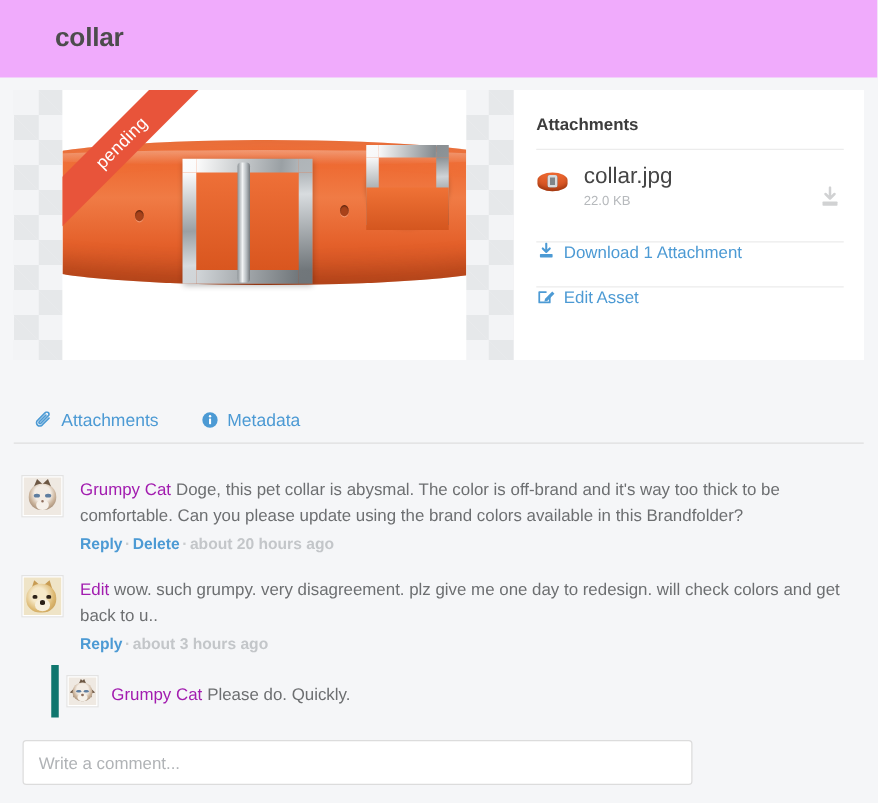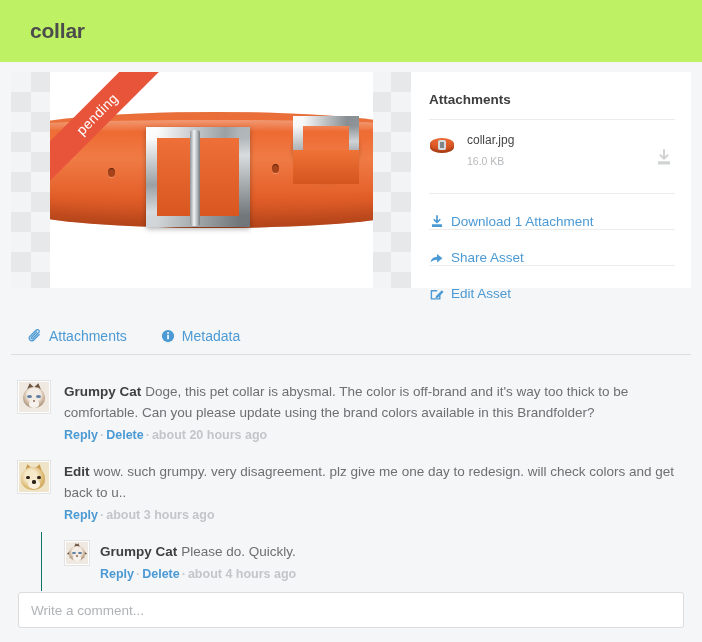--- a/index.html
+++ b/index.html
@@ -10,24 +10,24 @@
     background: #f5f6f8;
     font-family: "Liberation Sans", sans-serif;
     color: #4a4a4a;
     overflow: hidden;
     position: relative;
   }
 
   
   .page-header {
     height: 62px;
-    background: #bef264;
+    background: #f0abfc;
     display: flex;
     align-items: center;
-    padding: 0 30px;
+    padding: 0 44px;
   }
   .page-title {
     font-size: 21px;
     font-weight: bold;
     color: #4c4c4c;
     letter-spacing: -0.2px;
   }
 
   
   .preview-card {
@@ -170,39 +170,39 @@
     box-shadow: inset 0 -2px 3px rgba(110,35,5,.45);
   }
   .att-thumb-collar:before {
     content:""; position:absolute;
     left:8px; top:2.5px; width:8px; height:10px;
     background:#7f8589; border-radius:2px;
     box-shadow: inset 0 0 0 2px #d8dbdd;
   }
   .att-meta { flex:1; min-width:0; }
   .att-name {
-    font-size: 12px;
+    font-size: 18px;
     color: #454545;
     line-height: 16px;
   }
   .att-size {
     font-size: 10.5px;
     color: #b6b9bc;
     margin-top: 7px;
   }
   .att-download {
     position:absolute;
     right: 2px; bottom: 12px;
     width: 18px; height: 18px;
     opacity: .45;
   }
 
   .action-link {
     display: flex;
-    align-items: flex-end;
+    align-items: flex-start;
     border-top: 1px solid #ececec;
     height: 36px;
     color: #4c9ad4;
     font-size: 13.5px;
     text-decoration: none;
     cursor: pointer;
   }
   .action-link .ic {
     width: 15px; height: 14px;
     margin-right: 7px;
@@ -251,22 +251,23 @@
     position: absolute;
     left: 11px; top: 372px;
     width: 680px;
   }
   .comment {
     display: flex;
     padding: 8px 4px 8px 6px;
   }
   .comment.reply {
     margin-left: 30px;
-    border-left: 1px solid #0f766e;
-    padding-left: 22px;
+    border-left: 6px solid #0f766e;
+    padding-left: 6px;
+    align-items: flex-end;
   }
   .avatar {
     width: 34px; height: 34px;
     flex: none;
     margin-right: 13px;
     background: #ffffff;
     border: 1px solid #e3e3e3;
     padding: 1px;
     overflow: hidden;
     position: relative;
@@ -332,43 +333,43 @@
     background:#2a2018; border-radius:50%;
   }
 
   .comment-body { flex: 1; min-width: 0; padding-top: 1px; }
   .comment-text {
     font-size: 13.5px;
     line-height: 21px;
     color: #6d6f71;
   }
   .author {
-    font-weight: bold;
-    color: #404040;
+    font-weight: normal;
+    color: #a21caf;
     margin-right: 4px;
   }
   .comment-actions {
     margin-top: 3px;
     font-size: 12.5px;
     color: #c3c6c9;
     line-height: 18px;
     font-weight: bold;
   }
   .comment-actions a {
     color: #4c9ad4;
     text-decoration: none;
     cursor: pointer;
   }
   .sep { color: #c9ccce; margin: 0 2px; }
 
   
   .comment-box-wrap {
     position: absolute;
     left: 18px; top: 592px;
-    width: 666px;
+    width: 536px;
   }
   .comment-input {
     width: 100%;
     height: 36px;
     border: 1px solid #dcdcdc;
     border-radius: 3px;
     background: #ffffff;
     padding: 0 12px;
     font-size: 13.5px;
     font-family: "Liberation Sans", sans-serif;
@@ -406,48 +407,40 @@
 
   <div class="preview-right">
     <div class="attachments-title">Attachments</div>
 
     <div class="attachment-row">
       <div class="att-thumb">
         <div class="att-thumb-collar"></div>
       </div>
       <div class="att-meta">
         <div class="att-name">collar.jpg</div>
-        <div class="att-size">16.0 KB</div>
+        <div class="att-size">22.0 KB</div>
       </div>
       <div class="att-download">
         <svg viewBox="0 0 18 18" width="18" height="18" aria-hidden="true">
           <path d="M9 1v8M5.4 6.2L9 9.8l3.6-3.6" fill="none" stroke="#9a9da0" stroke-width="2" stroke-linecap="round" stroke-linejoin="round"></path>
           <rect x="3" y="12.2" width="12" height="3.4" rx="0.6" fill="#9a9da0"></rect>
         </svg>
       </div>
     </div>
 
     <a class="action-link first">
       <span class="ic">
         <svg viewBox="0 0 16 16" width="14" height="14" aria-hidden="true">
           <path d="M8 1v6.6M4.8 5.4L8 8.6l3.2-3.2" fill="none" stroke="#4c9ad4" stroke-width="1.9" stroke-linecap="round" stroke-linejoin="round"></path>
           <rect x="2.2" y="10.6" width="11.6" height="3" rx="0.6" fill="#4c9ad4"></rect>
         </svg>
       </span>
       <span>Download 1 Attachment</span>
     </a>
 
-    <a class="action-link">
-      <span class="ic">
-        <svg viewBox="0 0 16 16" width="15" height="14" aria-hidden="true">
-          <path d="M1.2 13.2c.6-4.3 3.3-6.4 7.4-6.5V3.4l6.2 4.8-6.2 4.8V10c-3.3 0-5.3.9-7.4 3.2z" fill="#4c9ad4"></path>
-        </svg>
-      </span>
-      <span>Share Asset</span>
-    </a>
 
     <a class="action-link">
       <span class="ic">
         <svg viewBox="0 0 16 16" width="14" height="14" aria-hidden="true">
           <path d="M1.6 4.2h6.1M1.6 4.2v9.4h9.6V8.1" fill="none" stroke="#4c9ad4" stroke-width="1.6" stroke-linecap="round" stroke-linejoin="round"></path>
           <path d="M6.9 10.3l6.6-6.6 2 2-6.6 6.6-2.6.6z" fill="#4c9ad4"></path>
         </svg>
       </span>
       <span>Edit Asset</span>
     </a>
@@ -534,22 +527,19 @@
         <span class="muzzle"></span>
         <span class="eye-l"></span>
           <span class="eye-r"></span>
         <span class="nose"></span>
       </div>
     </div>
     <div class="comment-body">
       <div class="comment-text">
         <span class="author">Grumpy Cat</span><span>Please do. Quickly.</span>
       </div>
-      <div class="comment-actions">
-        <a>Reply</a><span class="sep">·</span><a>Delete</a><span class="sep">·</span><span>about 4 hours ago</span>
-      </div>
     </div>
   </div>
 </div>
 
 <div class="comment-box-wrap">
   <input class="comment-input" type="text" placeholder="Write a comment..." style="">
 </div>
 
 </body></html>

